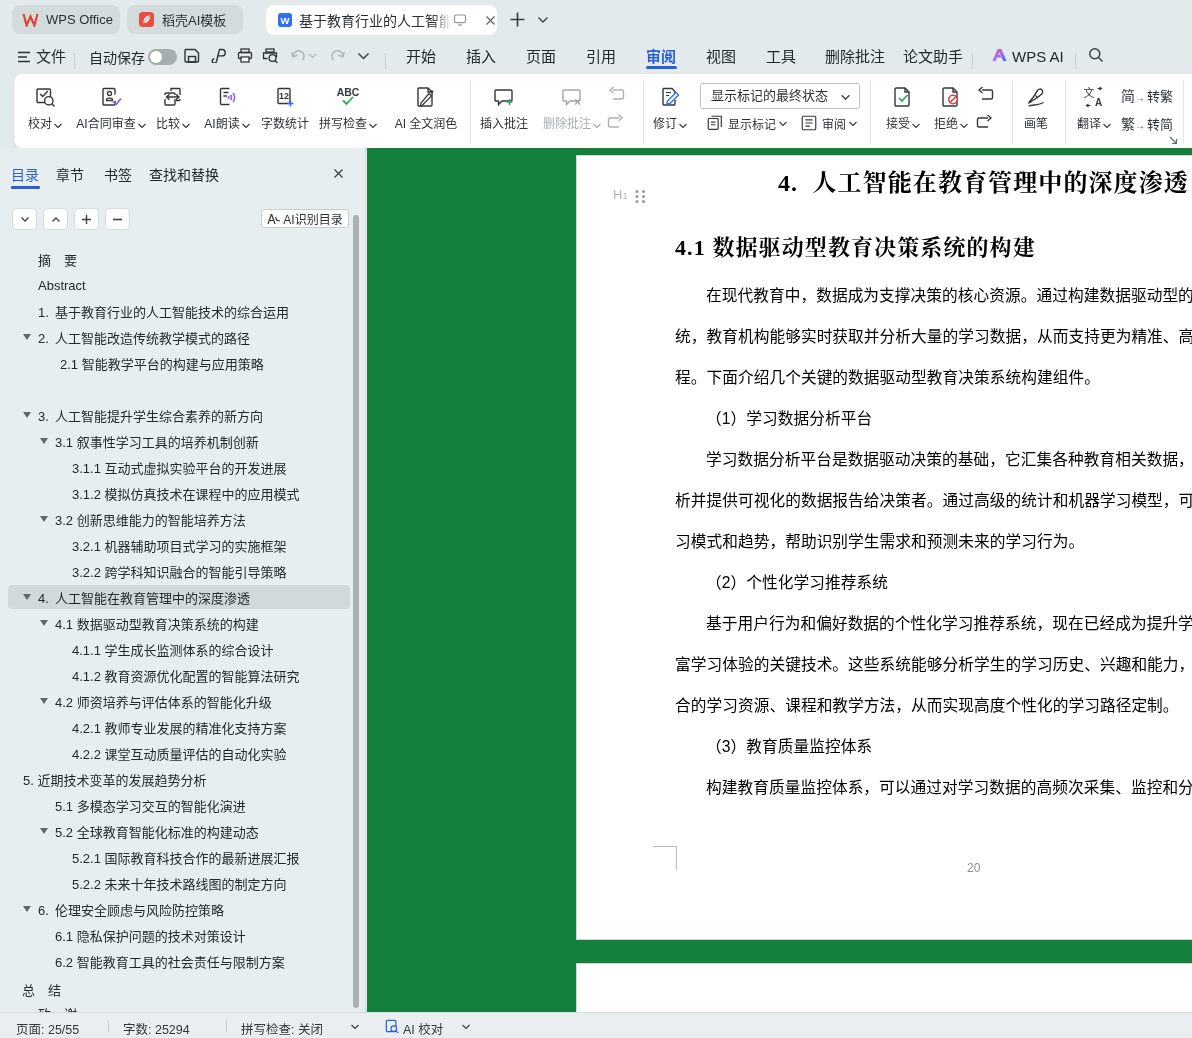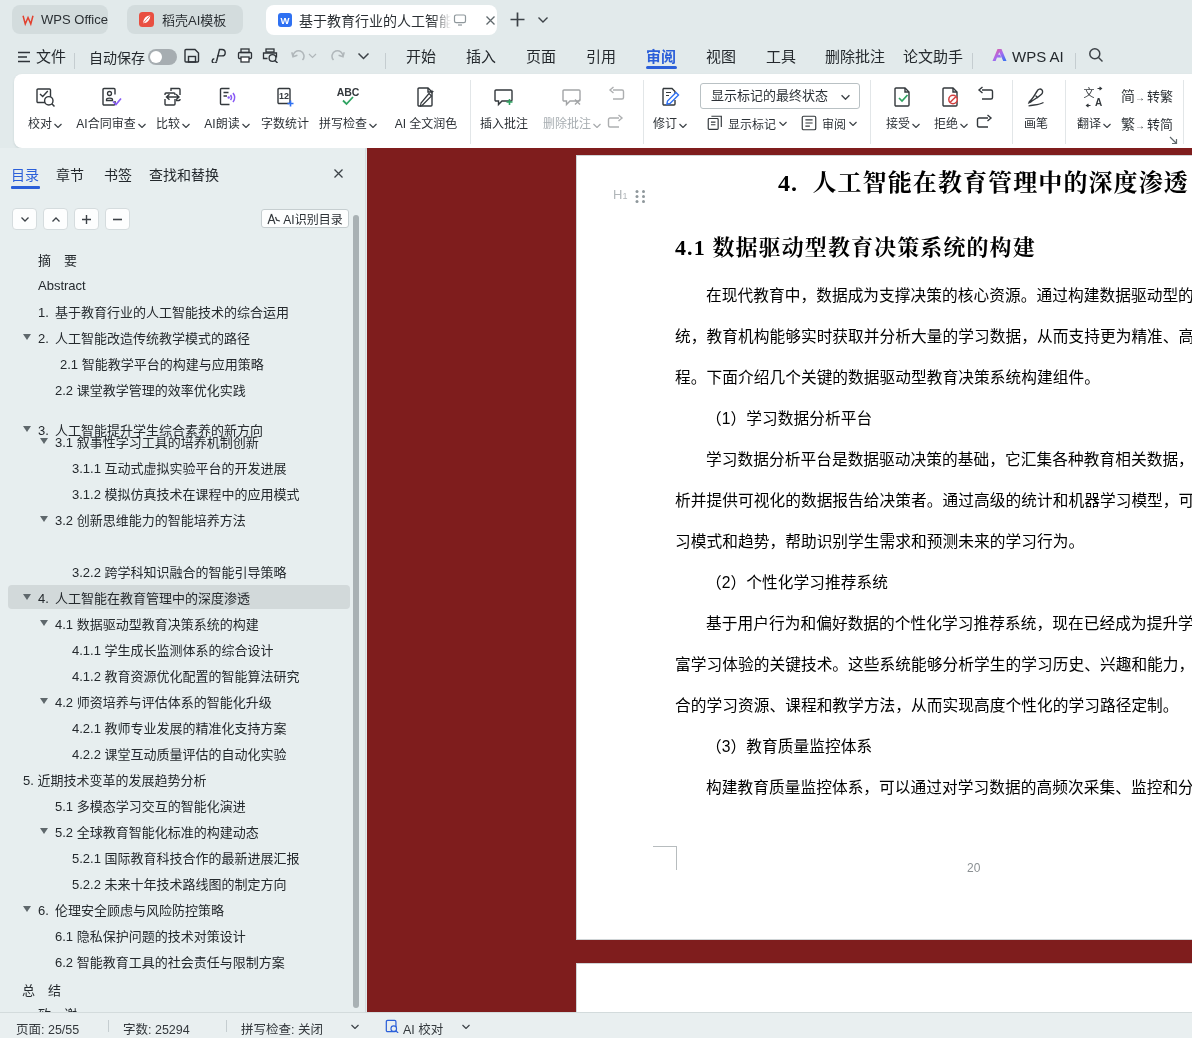--- a/index.html
+++ b/index.html
@@ -18,37 +18,37 @@
 
 #ribbon{position:absolute;left:14px;top:74px;width:1178px;height:74px;background:#fff;border-radius:8px 0 0 8px;box-shadow:0 1px 2px rgba(120,140,145,.25)}
 .rbtn{position:absolute;text-align:center;font-size:12px;color:#2c3136}
 .rbtn .ic{margin:0 auto 6px auto;width:22px;height:22px}
 .rlabel{white-space:nowrap;font-size:12px;color:#2c3136}
 .rsep{position:absolute;top:6px;height:64px;width:1px;background:#e2e6e8}
 .dim{color:#a8aeb2}
 
 #sidebar{position:absolute;left:0;top:148px;width:366px;height:864px;background:#e7eeef;border-right:1px solid #d4dcde}
 
-#docarea{position:absolute;left:367px;top:148px;width:825px;height:864px;background:#7f1d1d;overflow:hidden}
+#docarea{position:absolute;left:367px;top:148px;width:825px;height:864px;background:#15803d;overflow:hidden}
 #page1{position:absolute;left:209px;top:7px;width:830px;height:785px;background:#fff;border:1px solid #cfd4d6;border-right:none;overflow:hidden}
 #page2{position:absolute;left:209px;top:815px;width:830px;height:200px;background:#fff;border:1px solid #cfd4d6;border-right:none}
 
 #statusbar{position:absolute;left:0;top:1012px;width:1192px;height:26px;background:#e9eff0;border-top:1px solid #d3dbdc;font-size:12.5px;color:#33383c}
 
 .trow{position:absolute;height:26px;display:flex;align-items:center;font-size:13px;color:#24292d;white-space:nowrap}
 .sbtn{position:absolute;top:60px;width:25px;height:22px;background:#fdfefe;border:1px solid #d5dcde;border-radius:4px;display:flex;align-items:center;justify-content:center}
 .tri{width:0;height:0;border-left:4.5px solid transparent;border-right:4.5px solid transparent;border-top:6px solid #5f686c;position:absolute;top:10px}
 
 .dline{position:absolute;white-space:nowrap;font-size:15.7px;letter-spacing:0.05px;color:#000;line-height:22px}
 .dser{font-family:"Liberation Serif","Noto Serif CJK SC",serif;font-weight:bold;color:#000}
 </style>
 </head>
 <body>
 <div id="tabbar">
-  <div class="tab" style="left:12px;width:96px;padding-left:10px">
+  <div class="tab" style="left:12px;width:108px;padding-left:10px">
     <svg width="17" height="14" viewBox="0 0 17 14" style="margin-right:7px">
         <path d="M1.5 1 L4.6 12.5 L8.5 3.5 L12.4 12.5 L15.5 1" fill="none" stroke="#e2402e" stroke-width="2.1" stroke-linejoin="miter"></path>
       </svg>
     <span>WPS Office</span>
   </div>
   <div class="tab" style="left:127px;width:116px;padding-left:12px">
     <svg width="15" height="15" viewBox="0 0 15 15" style="margin-right:8px">
         <rect x="0" y="0" width="15" height="15" rx="3.5" fill="#e94f41"></rect>
         <path d="M4.2 11.3 C4.2 6.6 7.2 3.6 11.2 3.6 C11.2 8.3 8.2 11.3 4.2 11.3 Z" fill="#fff"></path>
         <path d="M4.5 11 C6.5 8.5 8.5 6.5 10.8 4" stroke="#e94f41" stroke-width="0.8" fill="none"></path>
@@ -433,40 +433,40 @@
   <div class="trow" style="left:0;top:150px;width:366px;padding-left:38px">
       <span style="position:relative">1.  基于教育行业的人工智能技术的综合运用</span>
     </div>
   <div class="trow" style="left:0;top:176px;width:366px;padding-left:38px">
       <div class="tri" style="left:23px"></div>
       <span style="position:relative">2.  人工智能改造传统教学模式的路径</span>
     </div>
   <div class="trow" style="left:0;top:202px;width:366px;padding-left:60px">
       <span style="position:relative">2.1 智能教学平台的构建与应用策略</span>
     </div>
-  <div class="trow" style="left:0;top:228px;width:366px;padding-left:55px">
-      <span style="position:relative">2.2 课堂教学管理的效率优化实践</span>
-    </div>
-  <div class="trow" style="left:0;top:268px;width:360px;padding-left:38px">
+  <div class="trow" style="left:0;top:254px;width:360px;padding-left:38px">
       <div class="tri" style="left:23px"></div>
       <span style="position:relative">3.  人工智能提升学生综合素养的新方向</span>
     </div>
   <div class="trow" style="left:0;top:280px;width:366px;padding-left:55px">
       <div class="tri" style="left:40px"></div>
       <span style="position:relative">3.1 叙事性学习工具的培养机制创新</span>
     </div>
   <div class="trow" style="left:0;top:306px;width:366px;padding-left:72px">
       <span style="position:relative">3.1.1 互动式虚拟实验平台的开发进展</span>
     </div>
   <div class="trow" style="left:0;top:332px;width:366px;padding-left:72px">
       <span style="position:relative">3.1.2 模拟仿真技术在课程中的应用模式</span>
     </div>
   <div class="trow" style="left:0;top:358px;width:366px;padding-left:55px">
       <div class="tri" style="left:40px"></div>
       <span style="position:relative">3.2 创新思维能力的智能培养方法</span>
+    </div>
+  <div class="trow" style="left:0;top:384px;width:366px;padding-left:72px">
+      <span style="position:relative">3.2.1 机器辅助项目式学习的实施框架</span>
     </div>
   <div class="trow" style="left:0;top:410px;width:366px;padding-left:72px">
       <span style="position:relative">3.2.2 跨学科知识融合的智能引导策略</span>
     </div>
   <div class="trow" style="left:0;top:436px;width:366px;padding-left:38px">
       <div style="position:absolute;left:8px;top:1px;width:342px;height:24px;background:#d2d9da;border-radius:4px"></div>
       <div class="tri" style="left:23px"></div>
       <span style="position:relative">4.  人工智能在教育管理中的深度渗透</span>
     </div>
   <div class="trow" style="left:0;top:462px;width:366px;padding-left:55px">

